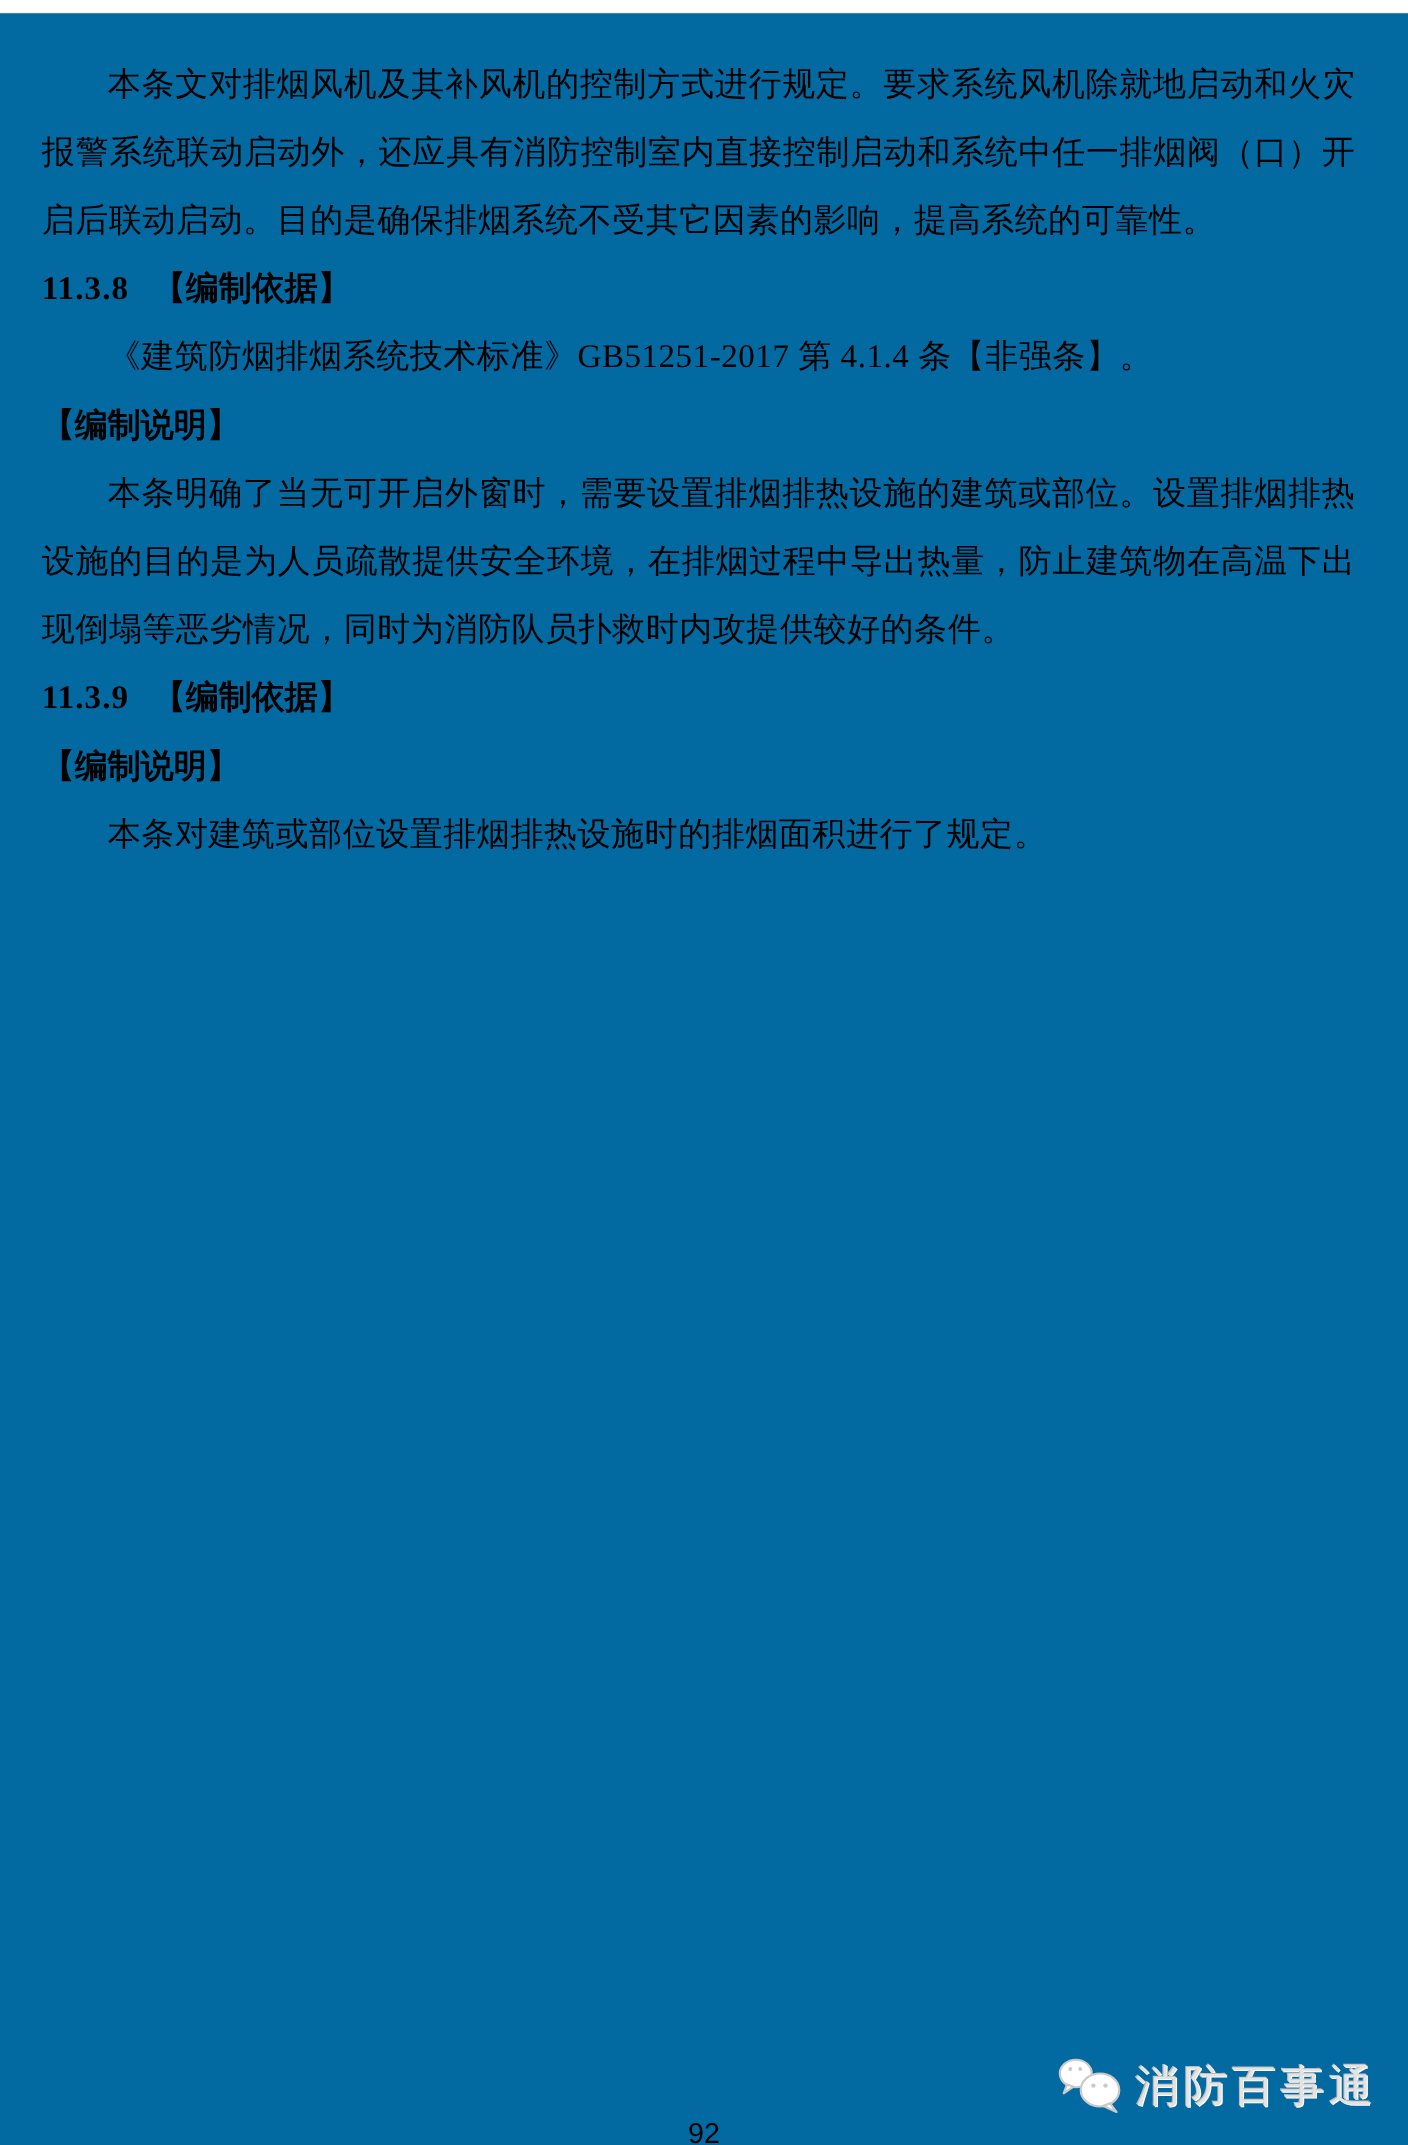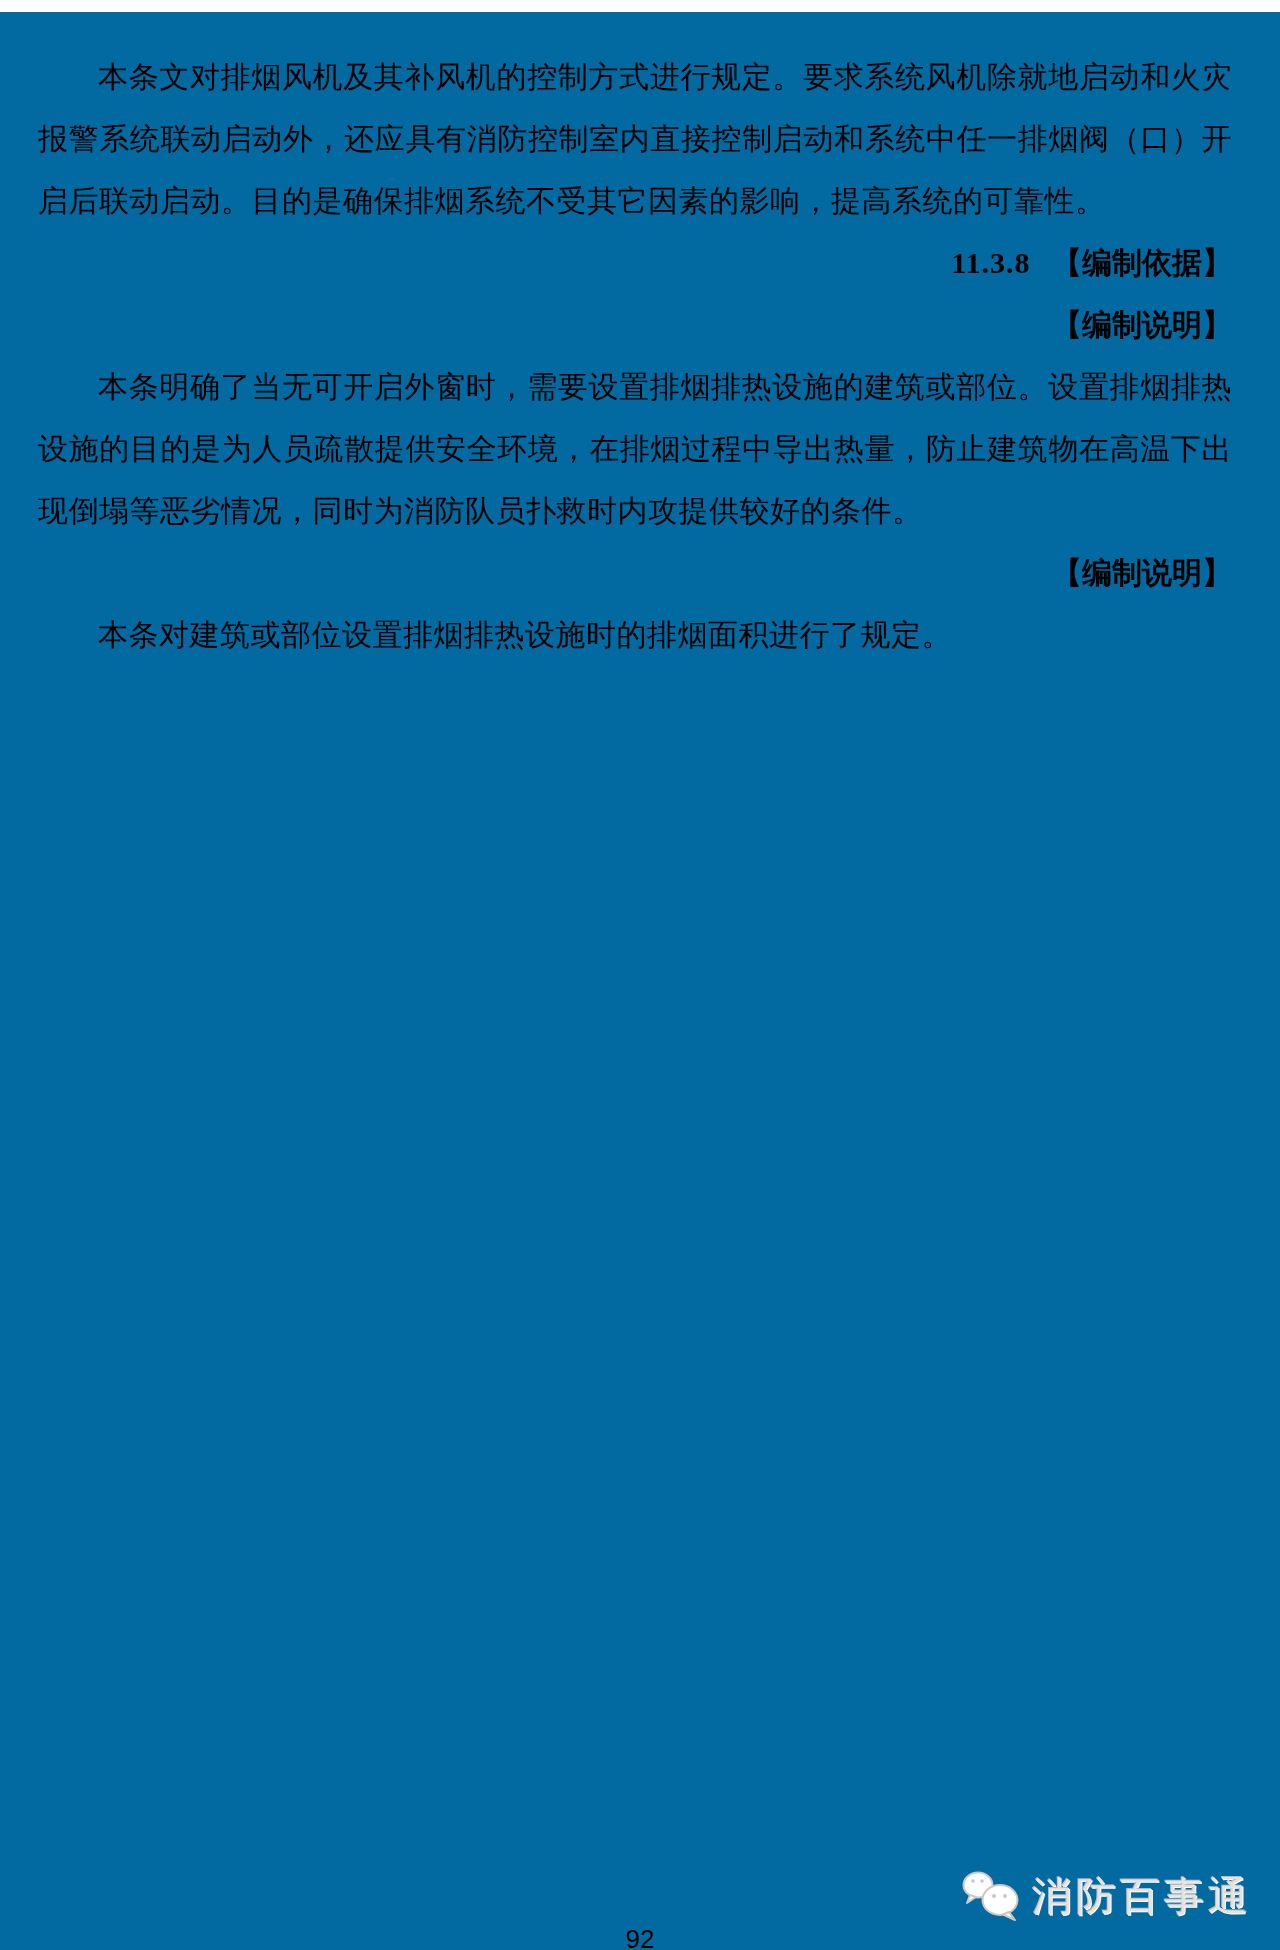--- a/index.html
+++ b/index.html
@@ -29,21 +29,21 @@
     line-height: 62px;
     text-align: justify;
     text-justify: inter-ideograph;
     text-indent: 2em;
     letter-spacing: 0.5px;
   }
   .heading {
     margin: 0;
     font-size: 30px;
     line-height: 62px;
-    text-align: right;
+    text-align: left;
     white-space: nowrap;
   }
   .sec-num {
     font-family: "Liberation Serif", "DejaVu Serif", serif;
     font-weight: 600;
     letter-spacing: 1px;
     margin-right: 14px;
   }
   .sec-label {
     font-family: "Liberation Sans", "DejaVu Sans", sans-serif;
@@ -89,27 +89,32 @@
 
   <div class="content">
 
     <p class="para">本条文对排烟风机及其补风机的控制方式进行规定。要求系统风机除就地启动和火灾报警系统联动启动外，还应具有消防控制室内直接控制启动和系统中任一排烟阀（口）开启后联动启动。目的是确保排烟系统不受其它因素的影响，提高系统的可靠性。</p>
 
     <p class="heading">
       <span class="sec-num">11.3.8</span>
       <span class="sec-label">【编制依据】</span>
     </p>
 
+    <p class="para">《建筑防烟排烟系统技术标准》GB51251-2017 第 4.1.4 条【非强条】。</p>
 
     <p class="heading">
       <span class="sec-label">【编制说明】</span>
     </p>
 
     <p class="para">本条明确了当无可开启外窗时，需要设置排烟排热设施的建筑或部位。设置排烟排热设施的目的是为人员疏散提供安全环境，在排烟过程中导出热量，防止建筑物在高温下出现倒塌等恶劣情况，同时为消防队员扑救时内攻提供较好的条件。</p>
 
+    <p class="heading">
+      <span class="sec-num">11.3.9</span>
+      <span class="sec-label">【编制依据】</span>
+    </p>
 
 
     <p class="heading">
       <span class="sec-label">【编制说明】</span>
     </p>
 
     <p class="para">本条对建筑或部位设置排烟排热设施时的排烟面积进行了规定。</p>
 
   </div>
 

